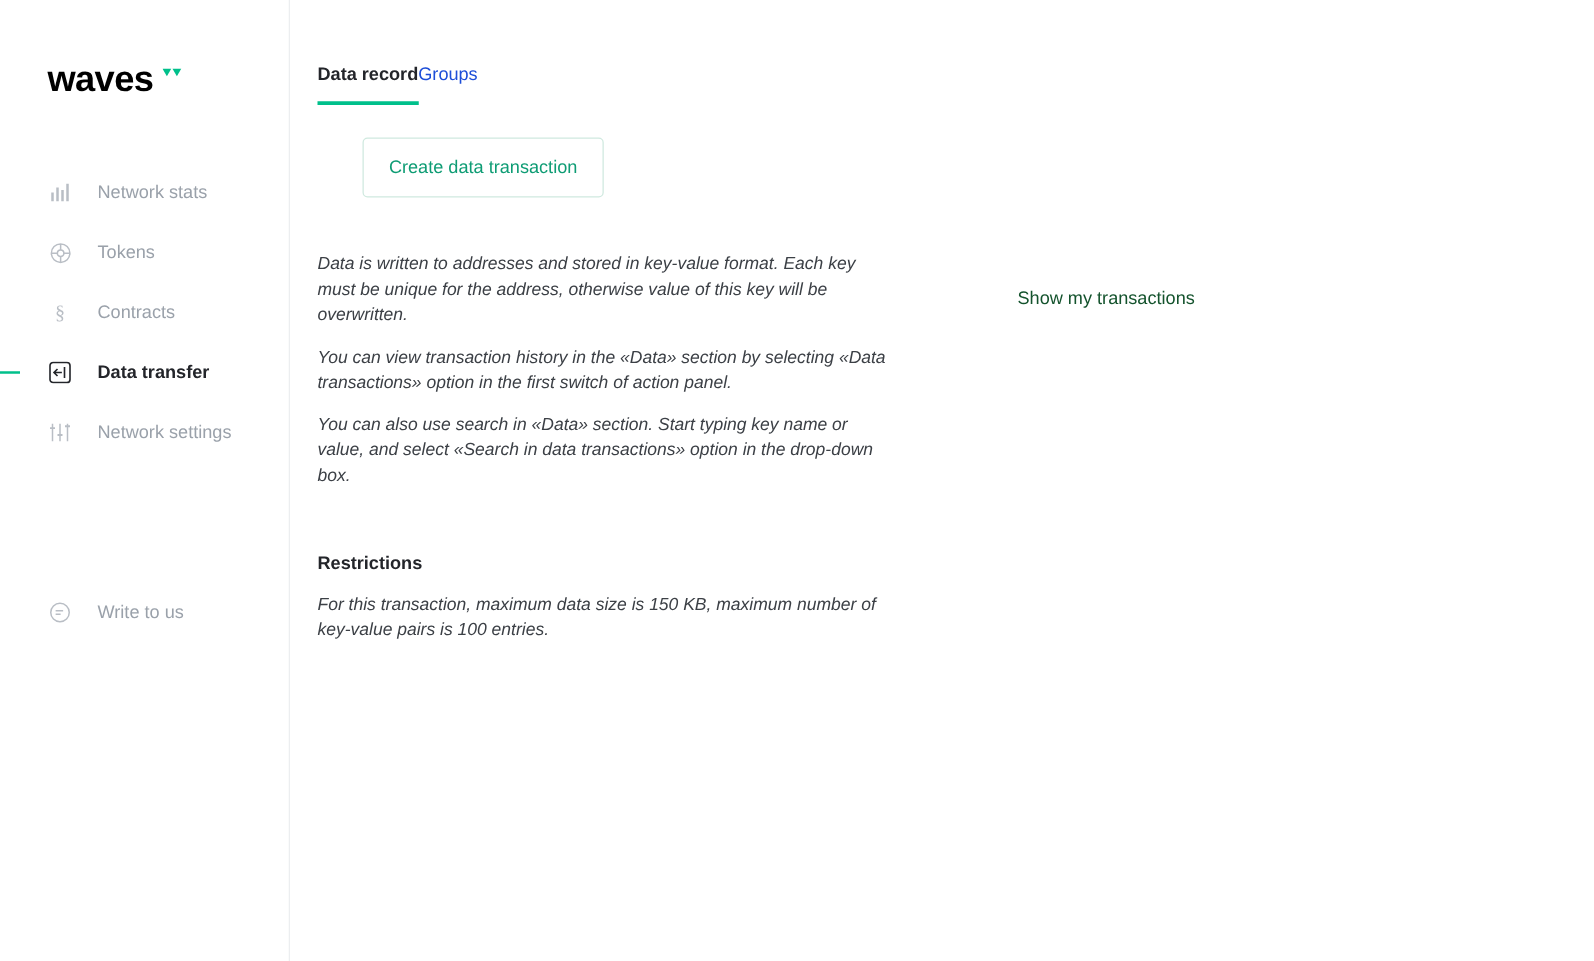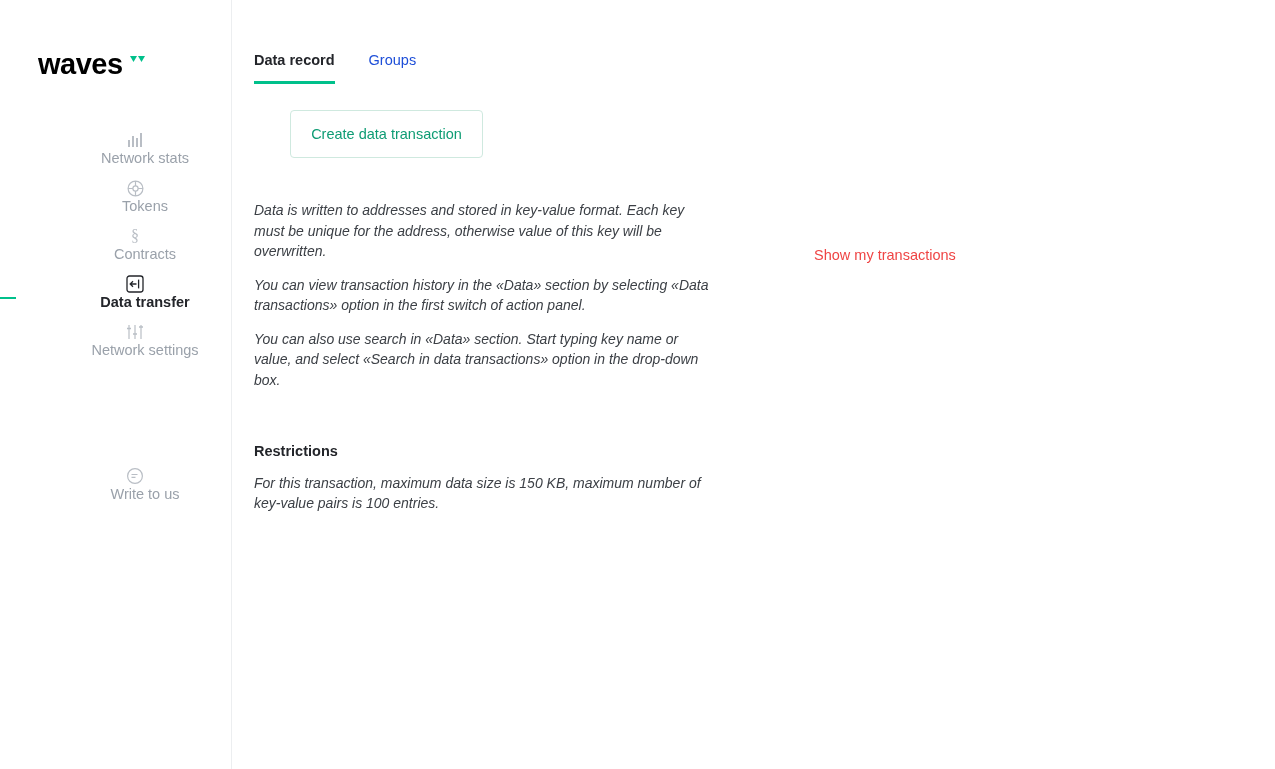--- a/index.html
+++ b/index.html
@@ -62,21 +62,20 @@
     top: 130px;
     width: 232px;
   }
   .nav-item {
     position: relative;
     display: flex;
     align-items: center;
     height: 48px;
     padding-left: 38px;
     cursor: pointer;
-    flex-direction: column;
   }
   .nav-icon {
     width: 20px;
     height: 20px;
     display: flex;
     align-items: center;
     justify-content: center;
     color: #b9bec5;
     flex: none;
   }
@@ -109,21 +108,20 @@
     top: 0;
     right: 0;
     height: 769px;
   }
 
   .tabs {
     position: absolute;
     left: 22px;
     top: 52px;
     display: flex;
-    gap: 34px;
   }
   .tab {
     position: relative;
     font-size: 14.5px;
     color: #1d4ed8;
     padding-bottom: 16px;
     cursor: pointer;
     white-space: nowrap;
   }
   .tab.active {
@@ -178,23 +176,23 @@
     margin: 0 0 13px 0;
     font-style: italic;
   }
   .restrictions-title {
     margin-top: 52px;
   }
 
   .show-tx-link {
     position: absolute;
     left: 582px;
-    top: 247px;
-    font-size: 14.5px;
-    color: #ef4444;
+    top: 231px;
+    font-size: 14.5px;
+    color: #14532d;
     text-decoration: none;
     cursor: pointer;
     white-space: nowrap;
   }
 </style>
 </head>
 <body>
 
 <div class="app">
 

